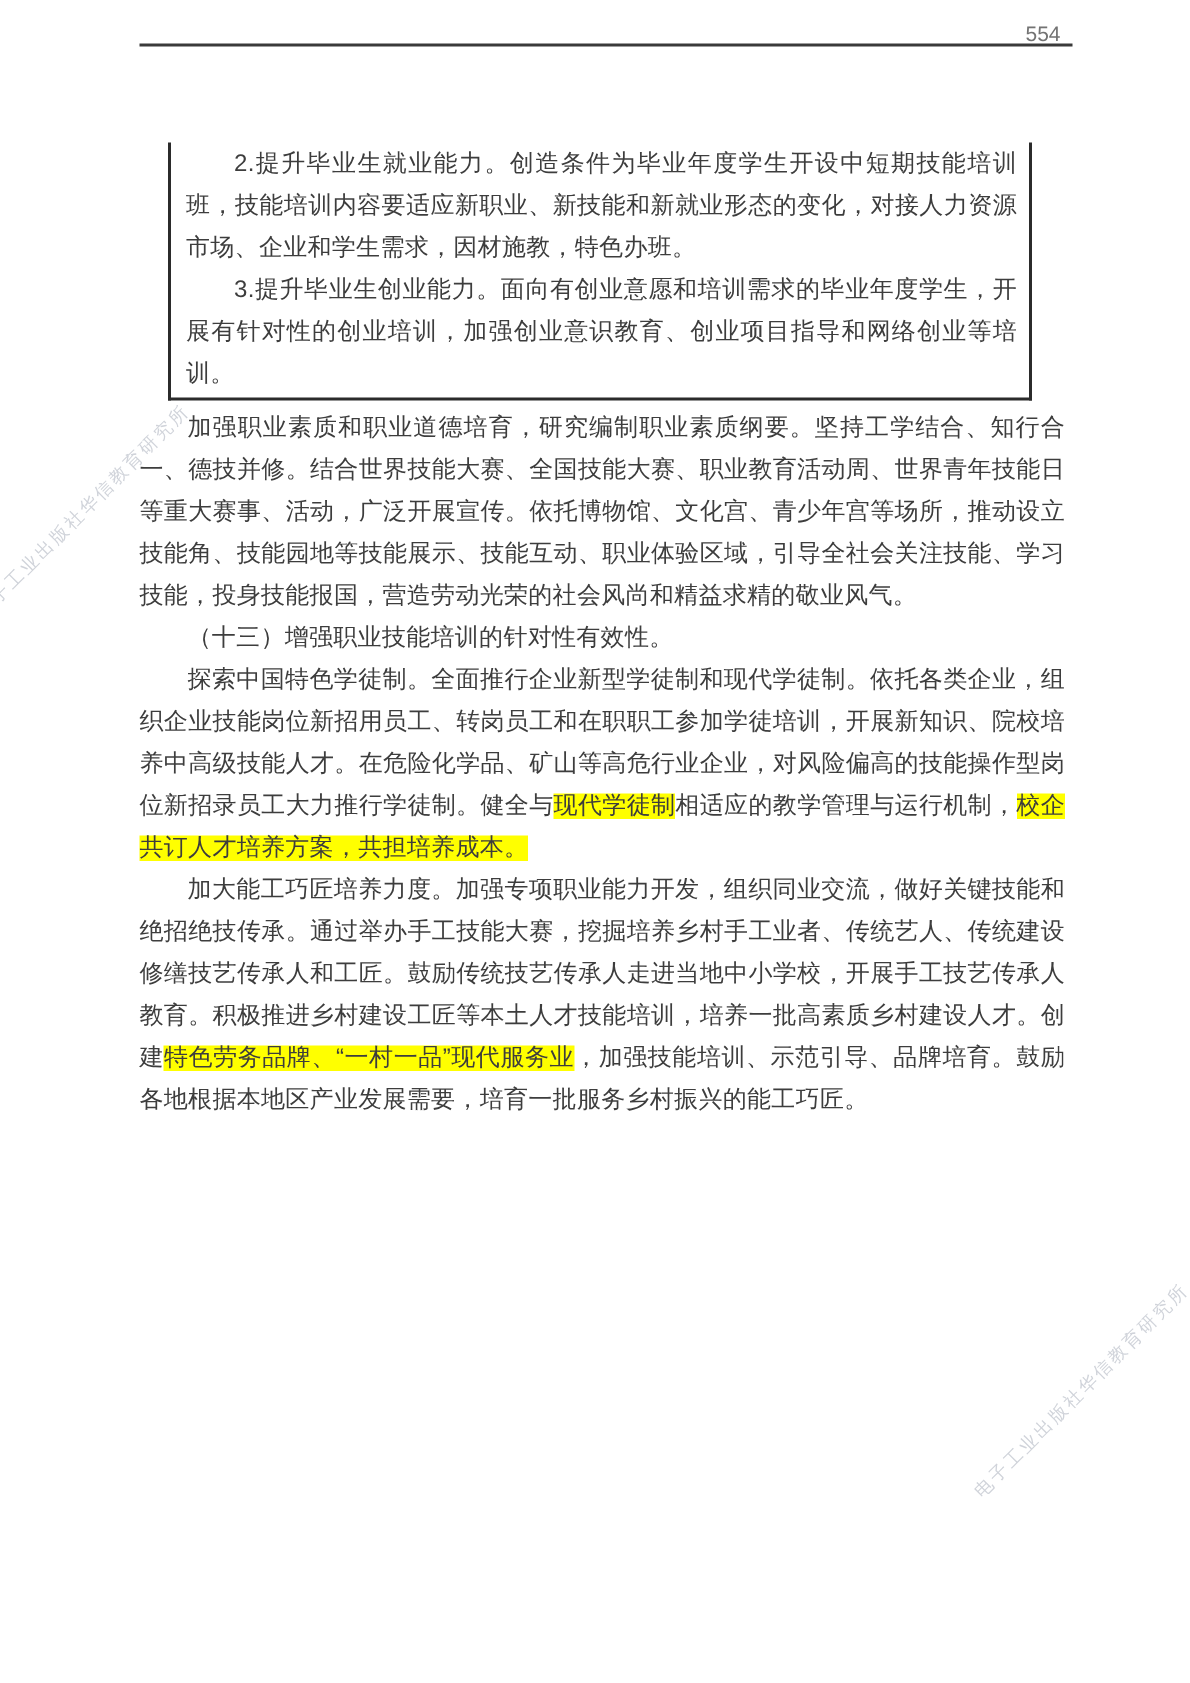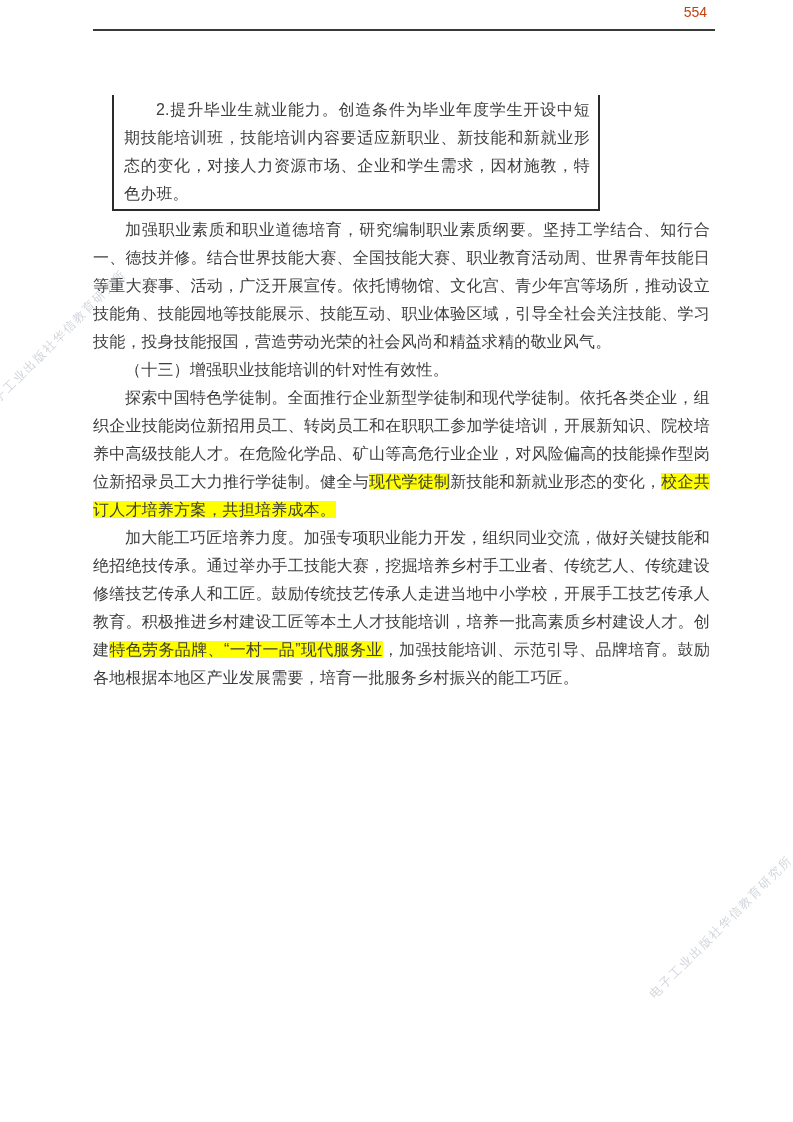--- a/index.html
+++ b/index.html
@@ -7,24 +7,24 @@
     position: relative;
     width: 793px;
     height: 1122px;
     background: #ffffff;
     overflow: hidden;
     font-family: "Liberation Sans", "DejaVu Sans", sans-serif;
     color: #3d3d3d;
   }
   .page-number {
     position: absolute;
-    top: 2px;
+    top: 12px;
     right: 86px;
     font-size: 14px;
-    color: #c2410c;
+    color: #737373;
     line-height: 20px;
   }
   .header-rule {
     position: absolute;
     top: 29px;
     left: 93px;
     width: 622px;
     height: 2px;
     background: #3a3a3a;
   }
@@ -35,21 +35,21 @@
     width: 617px;
     font-size: 16px;
     line-height: 28px;
     letter-spacing: 0.2px;
     text-align: justify;
     color: #3d3d3d;
   }
   .framed-box {
     box-sizing: border-box;
     margin-left: 19px;
-    width: 488px;
+    width: 576px;
     border: 2px solid #2b2b2b;
     border-top: none;
     padding: 1px 8px 1px 10px;
     margin-bottom: 5px;
   }
   .framed-box p, .body-text p {
     margin: 0;
     text-indent: 2em;
   }
   .hl { background: #ffff00; }
@@ -75,23 +75,24 @@
   <div class="watermark wm-left">电子工业出版社华信教育研究所</div>
   <div class="watermark wm-right">电子工业出版社华信教育研究所</div>
 
   <span class="page-number">554</span>
   <div class="header-rule"></div>
 
   <div class="content">
 
     <div class="framed-box">
       <p><span>2.提升毕业生就业能力。创造条件为毕业年度学生开设中短期技能培训班，技能培训内容要适应新职业、新技能和新就业形态的变化，对接人力资源市场、企业和学生需求，因材施教，特色办班。</span></p>
+      <p><span>3.提升毕业生创业能力。面向有创业意愿和培训需求的毕业年度学生，开展有针对性的创业培训，加强创业意识教育、创业项目指导和网络创业等培训。</span></p>
     </div>
 
     <div class="body-text">
       <p><span>加强职业素质和职业道德培育，研究编制职业素质纲要。坚持工学结合、知行合一、德技并修。结合世界技能大赛、全国技能大赛、职业教育活动周、世界青年技能日等重大赛事、活动，广泛开展宣传。依托博物馆、文化宫、青少年宫等场所，推动设立技能角、技能园地等技能展示、技能互动、职业体验区域，引导全社会关注技能、学习技能，投身技能报国，营造劳动光荣的社会风尚和精益求精的敬业风气。</span></p>
       <p><span>（十三）增强职业技能培训的针对性有效性。</span></p>
-      <p><span>探索中国特色学徒制。全面推行企业新型学徒制和现代学徒制。依托各类企业，组织企业技能岗位新招用员工、转岗员工和在职职工参加学徒培训，开展新知识、院校培养中高级技能人才。在危险化学品、矿山等高危行业企业，对风险偏高的技能操作型岗位新招录员工大力推行学徒制。健全与</span><span class="hl">现代学徒制</span><span>新技能和新就业形态的变化，</span><span class="hl">校企共订人才培养方案，共担培养成本。</span></p>
+      <p><span>探索中国特色学徒制。全面推行企业新型学徒制和现代学徒制。依托各类企业，组织企业技能岗位新招用员工、转岗员工和在职职工参加学徒培训，开展新知识、院校培养中高级技能人才。在危险化学品、矿山等高危行业企业，对风险偏高的技能操作型岗位新招录员工大力推行学徒制。健全与</span><span class="hl">现代学徒制</span><span>相适应的教学管理与运行机制，</span><span class="hl">校企共订人才培养方案，共担培养成本。</span></p>
       <p><span>加大能工巧匠培养力度。加强专项职业能力开发，组织同业交流，做好关键技能和绝招绝技传承。通过举办手工技能大赛，挖掘培养乡村手工业者、传统艺人、传统建设修缮技艺传承人和工匠。鼓励传统技艺传承人走进当地中小学校，开展手工技艺传承人教育。积极推进乡村建设工匠等本土人才技能培训，培养一批高素质乡村建设人才。创建</span><span class="hl">特色劳务品牌、“一村一品”现代服务业</span><span>，加强技能培训、示范引导、品牌培育。鼓励各地根据本地区产业发展需要，培育一批服务乡村振兴的能工巧匠。</span></p>
     </div>
 
   </div>
 </div>
 
 </body></html>

